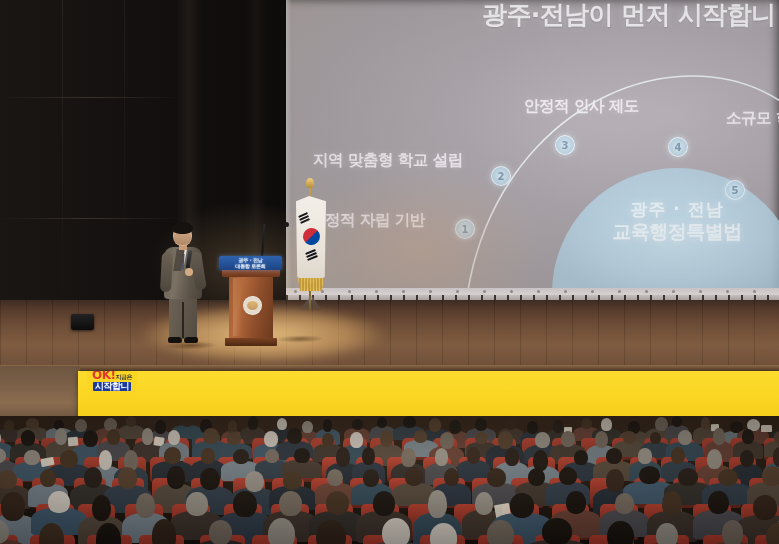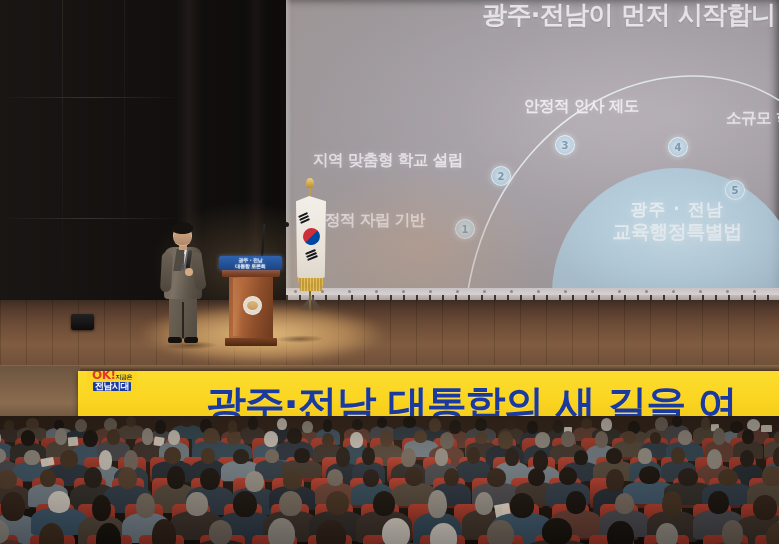--- a/index.html
+++ b/index.html
@@ -495,23 +495,22 @@
     <div class="pod-base"></div>
   </div>
 
   <div class="wall-left"></div>
 
   <div class="banner">
     <div class="banner-logo">
       <div class="logo-l1">
         <span class="ex">OK!</span><span class="sm">지금은</span>
       </div>
-      <div class="logo-l2">전남시대</div>
+      <div class="logo-l2">시작합니</div>
     </div>
-    <div class="banner-txt">광주·전남 대통합의 새 길을 여</div>
   </div>
 
   <div class="audience">
     <div id="aud-gen">
         <div class="shoulder" style="left: -3.59885px; top: 12.7064px; width: 25.2598px; height: 13.5778px; background: rgb(58, 47, 42); filter: brightness(0.7525);"></div>
         <div class="head" style="left: 3.97909px; top: 4.01668px; width: 10.1039px; height: 10.8622px; background: rgb(59, 42, 28); filter: brightness(0.83);"></div>
         <div class="shoulder" style="left: 17.1755px; top: 10.5639px; width: 30.543px; height: 14.0278px; background: rgb(85, 72, 60); filter: brightness(0.7525);"></div>
         <div class="head" style="left: 26.3384px; top: 1.58613px; width: 12.2172px; height: 11.2223px; background: rgb(74, 54, 38); filter: brightness(0.83);"></div>
         <div class="shoulder" style="left: 46.3621px; top: 11.8151px; width: 25.4331px; height: 12.9897px; background: rgb(122, 138, 150); filter: brightness(0.7525);"></div>
         <div class="head" style="left: 53.992px; top: 3.50174px; width: 10.1732px; height: 10.3917px; background: rgb(14, 10, 8); filter: brightness(0.83);"></div>

